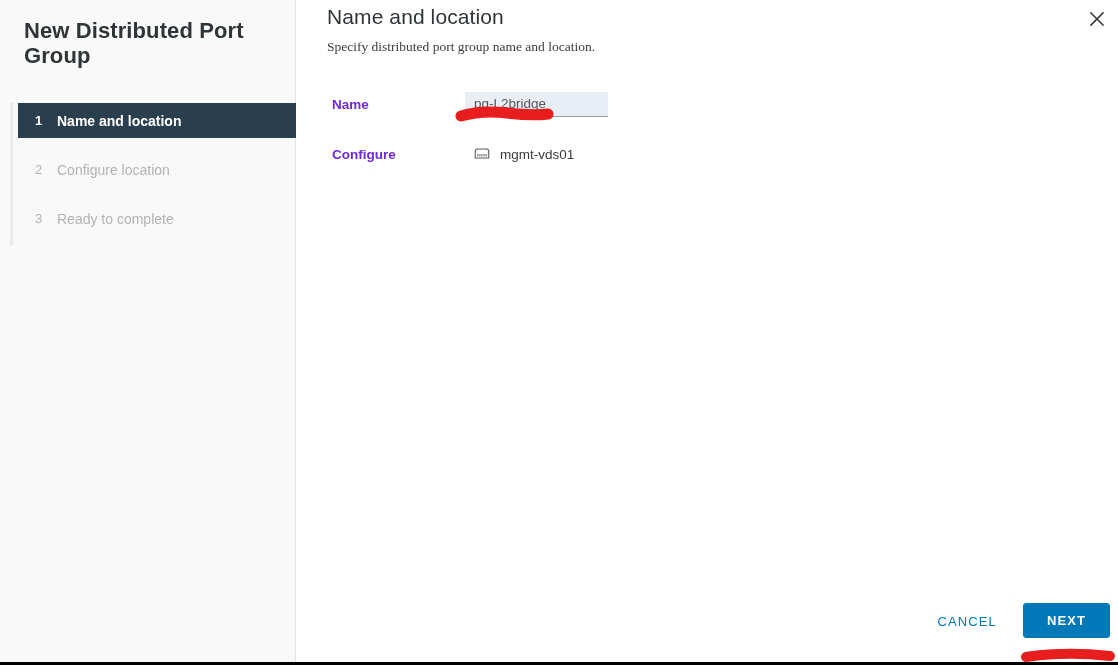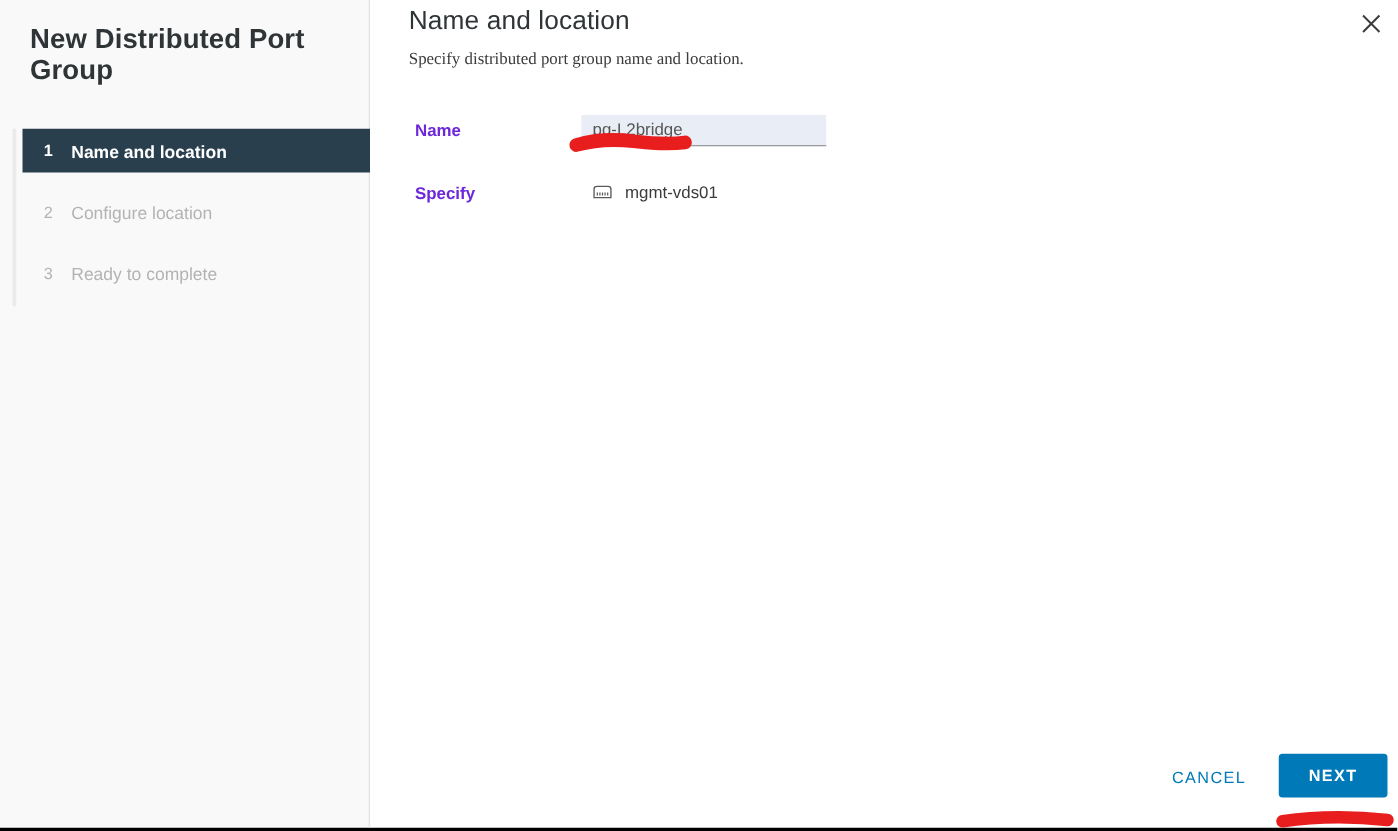--- a/index.html
+++ b/index.html
@@ -140,35 +140,36 @@
     font-size: 13.5px;
     font-weight: bold;
     color: #6d28d9;
   }
 
   .name-field-wrap {
     position: relative;
     width: 174px;
   }
   .name-input {
-    width: 196px;
+    width: 143px;
     height: 25px;
     background: #e9edf5;
     border: none;
     border-bottom: 1px solid #9a9a9a;
     font-family: "Liberation Sans", sans-serif;
     font-size: 13.5px;
     color: #565656;
     padding: 0 0 0 9px;
     outline: none;
     border-radius: 0;
   }
 
   .location-value {
     display: flex;
+    align-items: center;
     font-size: 13.5px;
     color: #3b3b3b;
     margin-left: 8px;
   }
   .vds-icon {
     flex: 0 0 18px;
     width: 18px;
     height: 16px;
     margin-right: 9px;
     display: block;
@@ -256,21 +257,21 @@
     <div class="form">
 
       <div class="form-row">
         <label class="form-label">Name</label>
         <div class="name-field-wrap">
           <input class="name-input" type="text" value="pg-L2bridge" placeholder="Enter name" style="">
         </div>
       </div>
 
       <div class="form-row">
-        <label class="form-label">Specify</label>
+        <label class="form-label">Configure</label>
         <div class="location-value">
           <svg class="vds-icon" viewBox="0 0 20 17">
             <path d="M2.5 5.5 Q2.5 3 5 3 L15 3 Q17.5 3 17.5 5.5 L17.5 13 L2.5 13 Z" fill="none" stroke="#5a5a5a" stroke-width="1.2"></path>
             <line x1="5.4" y1="8.6" x2="5.4" y2="11.2" stroke="#5a5a5a" stroke-width="1.1"></line>
             <line x1="7.7" y1="8.6" x2="7.7" y2="11.2" stroke="#5a5a5a" stroke-width="1.1"></line>
             <line x1="10" y1="8.6" x2="10" y2="11.2" stroke="#5a5a5a" stroke-width="1.1"></line>
             <line x1="12.3" y1="8.6" x2="12.3" y2="11.2" stroke="#5a5a5a" stroke-width="1.1"></line>
             <line x1="14.6" y1="8.6" x2="14.6" y2="11.2" stroke="#5a5a5a" stroke-width="1.1"></line>
           </svg>
           <span>mgmt-vds01</span>

